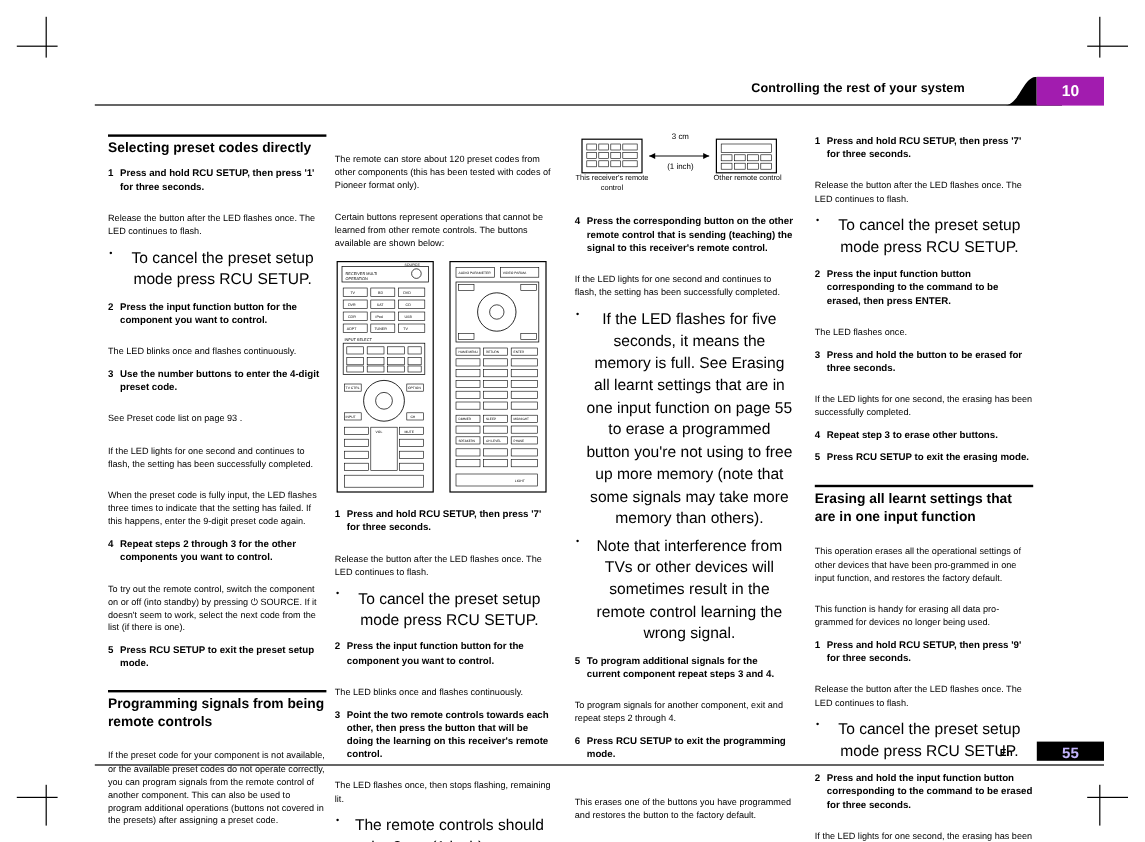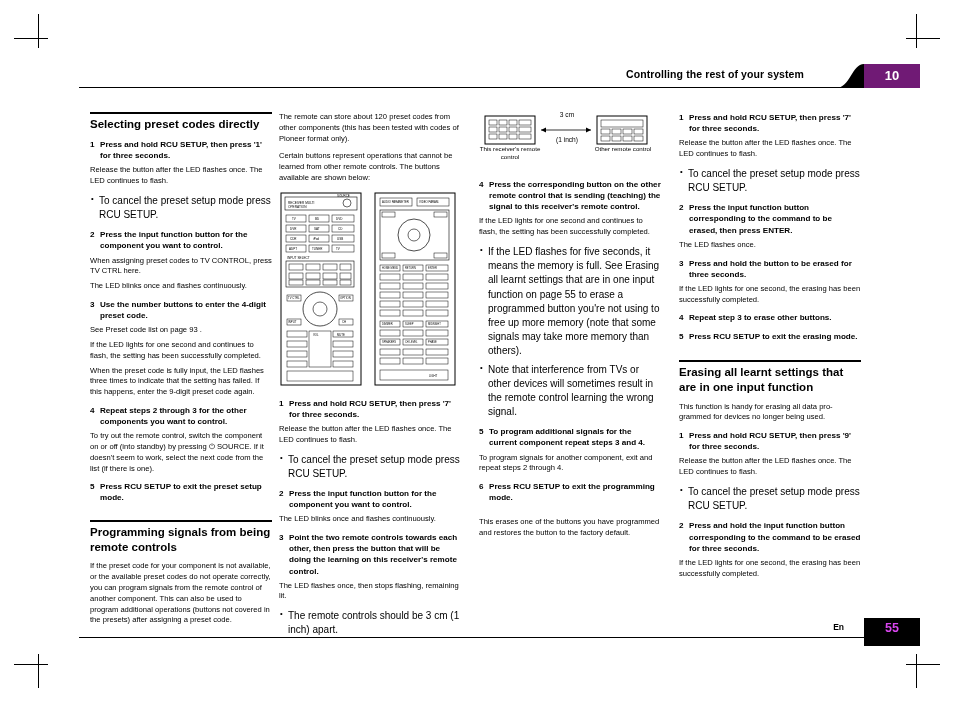--- a/index.html
+++ b/index.html
@@ -21,60 +21,60 @@
   }
   .header-rule{
     position:absolute;left:0;top:19px;width:806px;height:1px;background:#000;
   }
   .header-title{
     position:absolute;right:116px;top:0px;
     font-size:10.5px;font-weight:bold;letter-spacing:0.1px;
     white-space:nowrap;
   }
   .header-num{
-    position:absolute;right:0;top:-4px;width:56px;height:24px;background:#701a75;
+    position:absolute;right:0;top:-4px;width:56px;height:24px;background:#a21caf;
     color:#fff;font-size:13px;font-weight:bold;text-align:center;line-height:24px;
   }
   .header-curve{
     position:absolute;right:56px;top:-4px;width:28px;height:24px;
   }
 
   
   .col{position:absolute;top:112px;width:182px;}
   .col1{left:90px;}
   .col2{left:279px;}
   .col3{left:479px;}
   .col4{left:679px;}
 
   h2.sect{
     font-size:11.5px;font-weight:bold;margin:0 0 7px 0;line-height:1.3;
     padding-top:3px;border-top:2px solid #000;
   }
 
-  p.body{font-size:7.6px;line-height:1.42;margin:0 0 7px 0;text-align:left;}
+  p.body{font-size:7.6px;line-height:1.42;margin:16px 0 7px 0;text-align:left;}
   p.tight{margin-bottom:4px;}
 
   .step{font-size:8.1px;font-weight:bold;line-height:1.38;margin:7px 0 4px 0;display:flex;}
   .step .n{min-width:10px;}
   .step .t{flex:1;}
   .step:first-child{margin-top:0;}
 
   ul.bl{margin:0 0 6px 0;padding:0 0 0 9px;list-style:none;}
-  ul.bl li{font-size:10px;line-height:1.42;margin:0 0 4px 0;position:relative;}
+  ul.bl li{font-size:13px;line-height:1.42;margin:0 0 4px 0;position:relative;text-align:center;}
   ul.bl li:before{content:"\2022";position:absolute;left:-8px;top:0;font-size:7.6px;}
 
   
   .footer{
     position:absolute;left:79px;top:620px;width:841px;height:18px;
   }
   .footer-rule{position:absolute;left:0;top:17px;width:841px;height:1px;background:#000;}
   .footer-en{position:absolute;right:76px;top:2px;font-size:8.5px;font-weight:bold;}
   .footer-num{
-    position:absolute;right:0;top:-2px;width:56px;height:28px;background:#000;
-    color:#d946ef;font-size:12.5px;font-weight:bold;text-align:center;line-height:20px;
+    position:absolute;right:0;top:-2px;width:56px;height:16px;background:#000;
+    color:#c4b5fd;font-size:12.5px;font-weight:bold;text-align:center;line-height:20px;
   }
 
   .fig-caption{font-size:6.2px;line-height:1.25;text-align:center;}
   .fig-dim{font-size:6.6px;line-height:1.2;text-align:center;}
 </style>
 </head>
 <body>
 
 <div class="page">
 
@@ -105,21 +105,20 @@
       </div>
     <p class="body">Release the button after the LED flashes once. The LED continues to flash.</p>
     <ul class="bl">
         <li>To cancel the preset setup mode press RCU SETUP.</li>
       </ul>
 
     <div class="step">
         <span class="n">2</span>
         <span class="t">Press the input function button for the component you want to control.</span>
       </div>
-    <p class="body tight">When assigning preset codes to TV CONTROL, press TV CTRL here.</p>
     <p class="body">The LED blinks once and flashes continuously.</p>
 
     <div class="step">
         <span class="n">3</span>
         <span class="t">Use the number buttons to enter the 4-digit preset code.</span>
       </div>
     <p class="body tight">See Preset code list on page 93 .</p>
     <p class="body tight">If the LED lights for one second and continues to flash, the setting has been successfully completed.</p>
     <p class="body">When the preset code is fully input, the LED flashes three times to indicate that the setting has failed. If this happens, enter the 9-digit preset code again.</p>
 
@@ -410,20 +409,21 @@
         <span class="n">4</span>
         <span class="t">Repeat step 3 to erase other buttons.</span>
       </div>
     <div class="step">
         <span class="n">5</span>
         <span class="t">Press RCU SETUP to exit the erasing mode.</span>
       </div>
 
     <div style="height:14px"></div>
     <h2 class="sect">Erasing all learnt settings that are in one input function</h2>
+    <p class="body">This operation erases all the operational settings of other devices that have been pro-grammed in one input function, and restores the factory default.</p>
     <p class="body">This function is handy for erasing all data pro-grammed for devices no longer being used.</p>
 
     <div class="step">
         <span class="n">1</span>
         <span class="t">Press and hold RCU SETUP, then press '9' for three seconds.</span>
       </div>
     <p class="body">Release the button after the LED flashes once. The LED continues to flash.</p>
     <ul class="bl">
         <li>To cancel the preset setup mode press RCU SETUP.</li>
       </ul>

